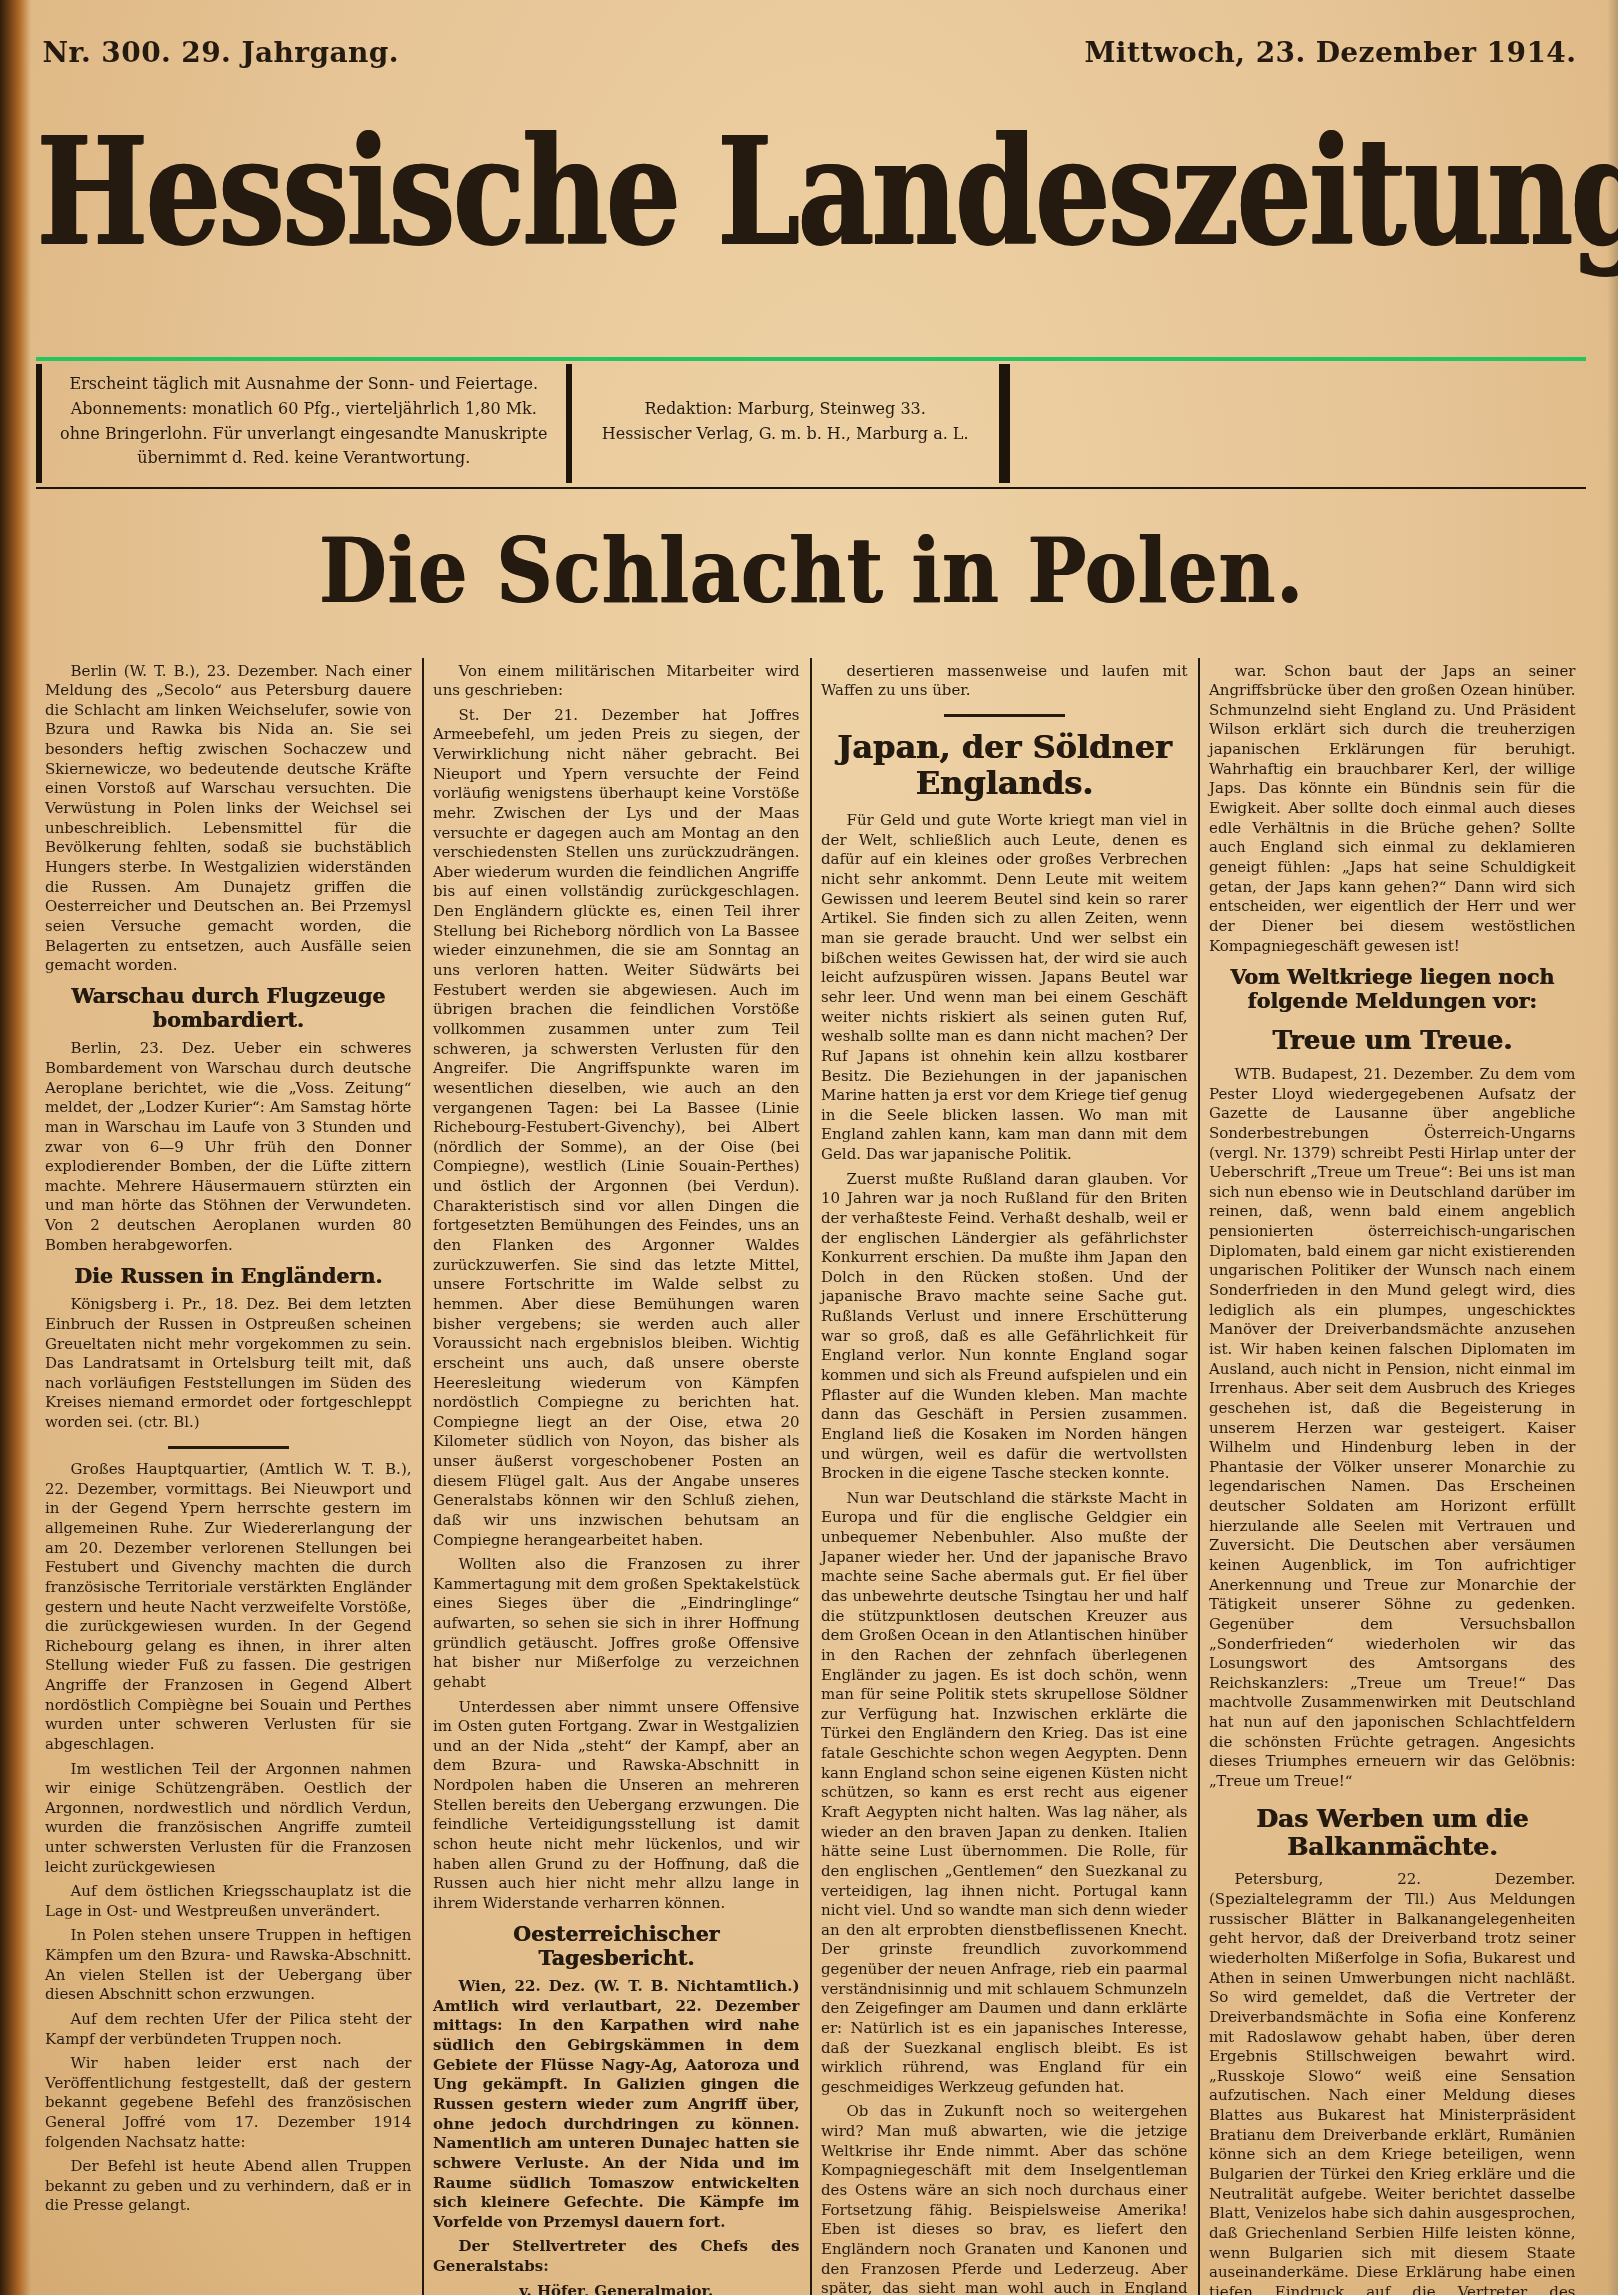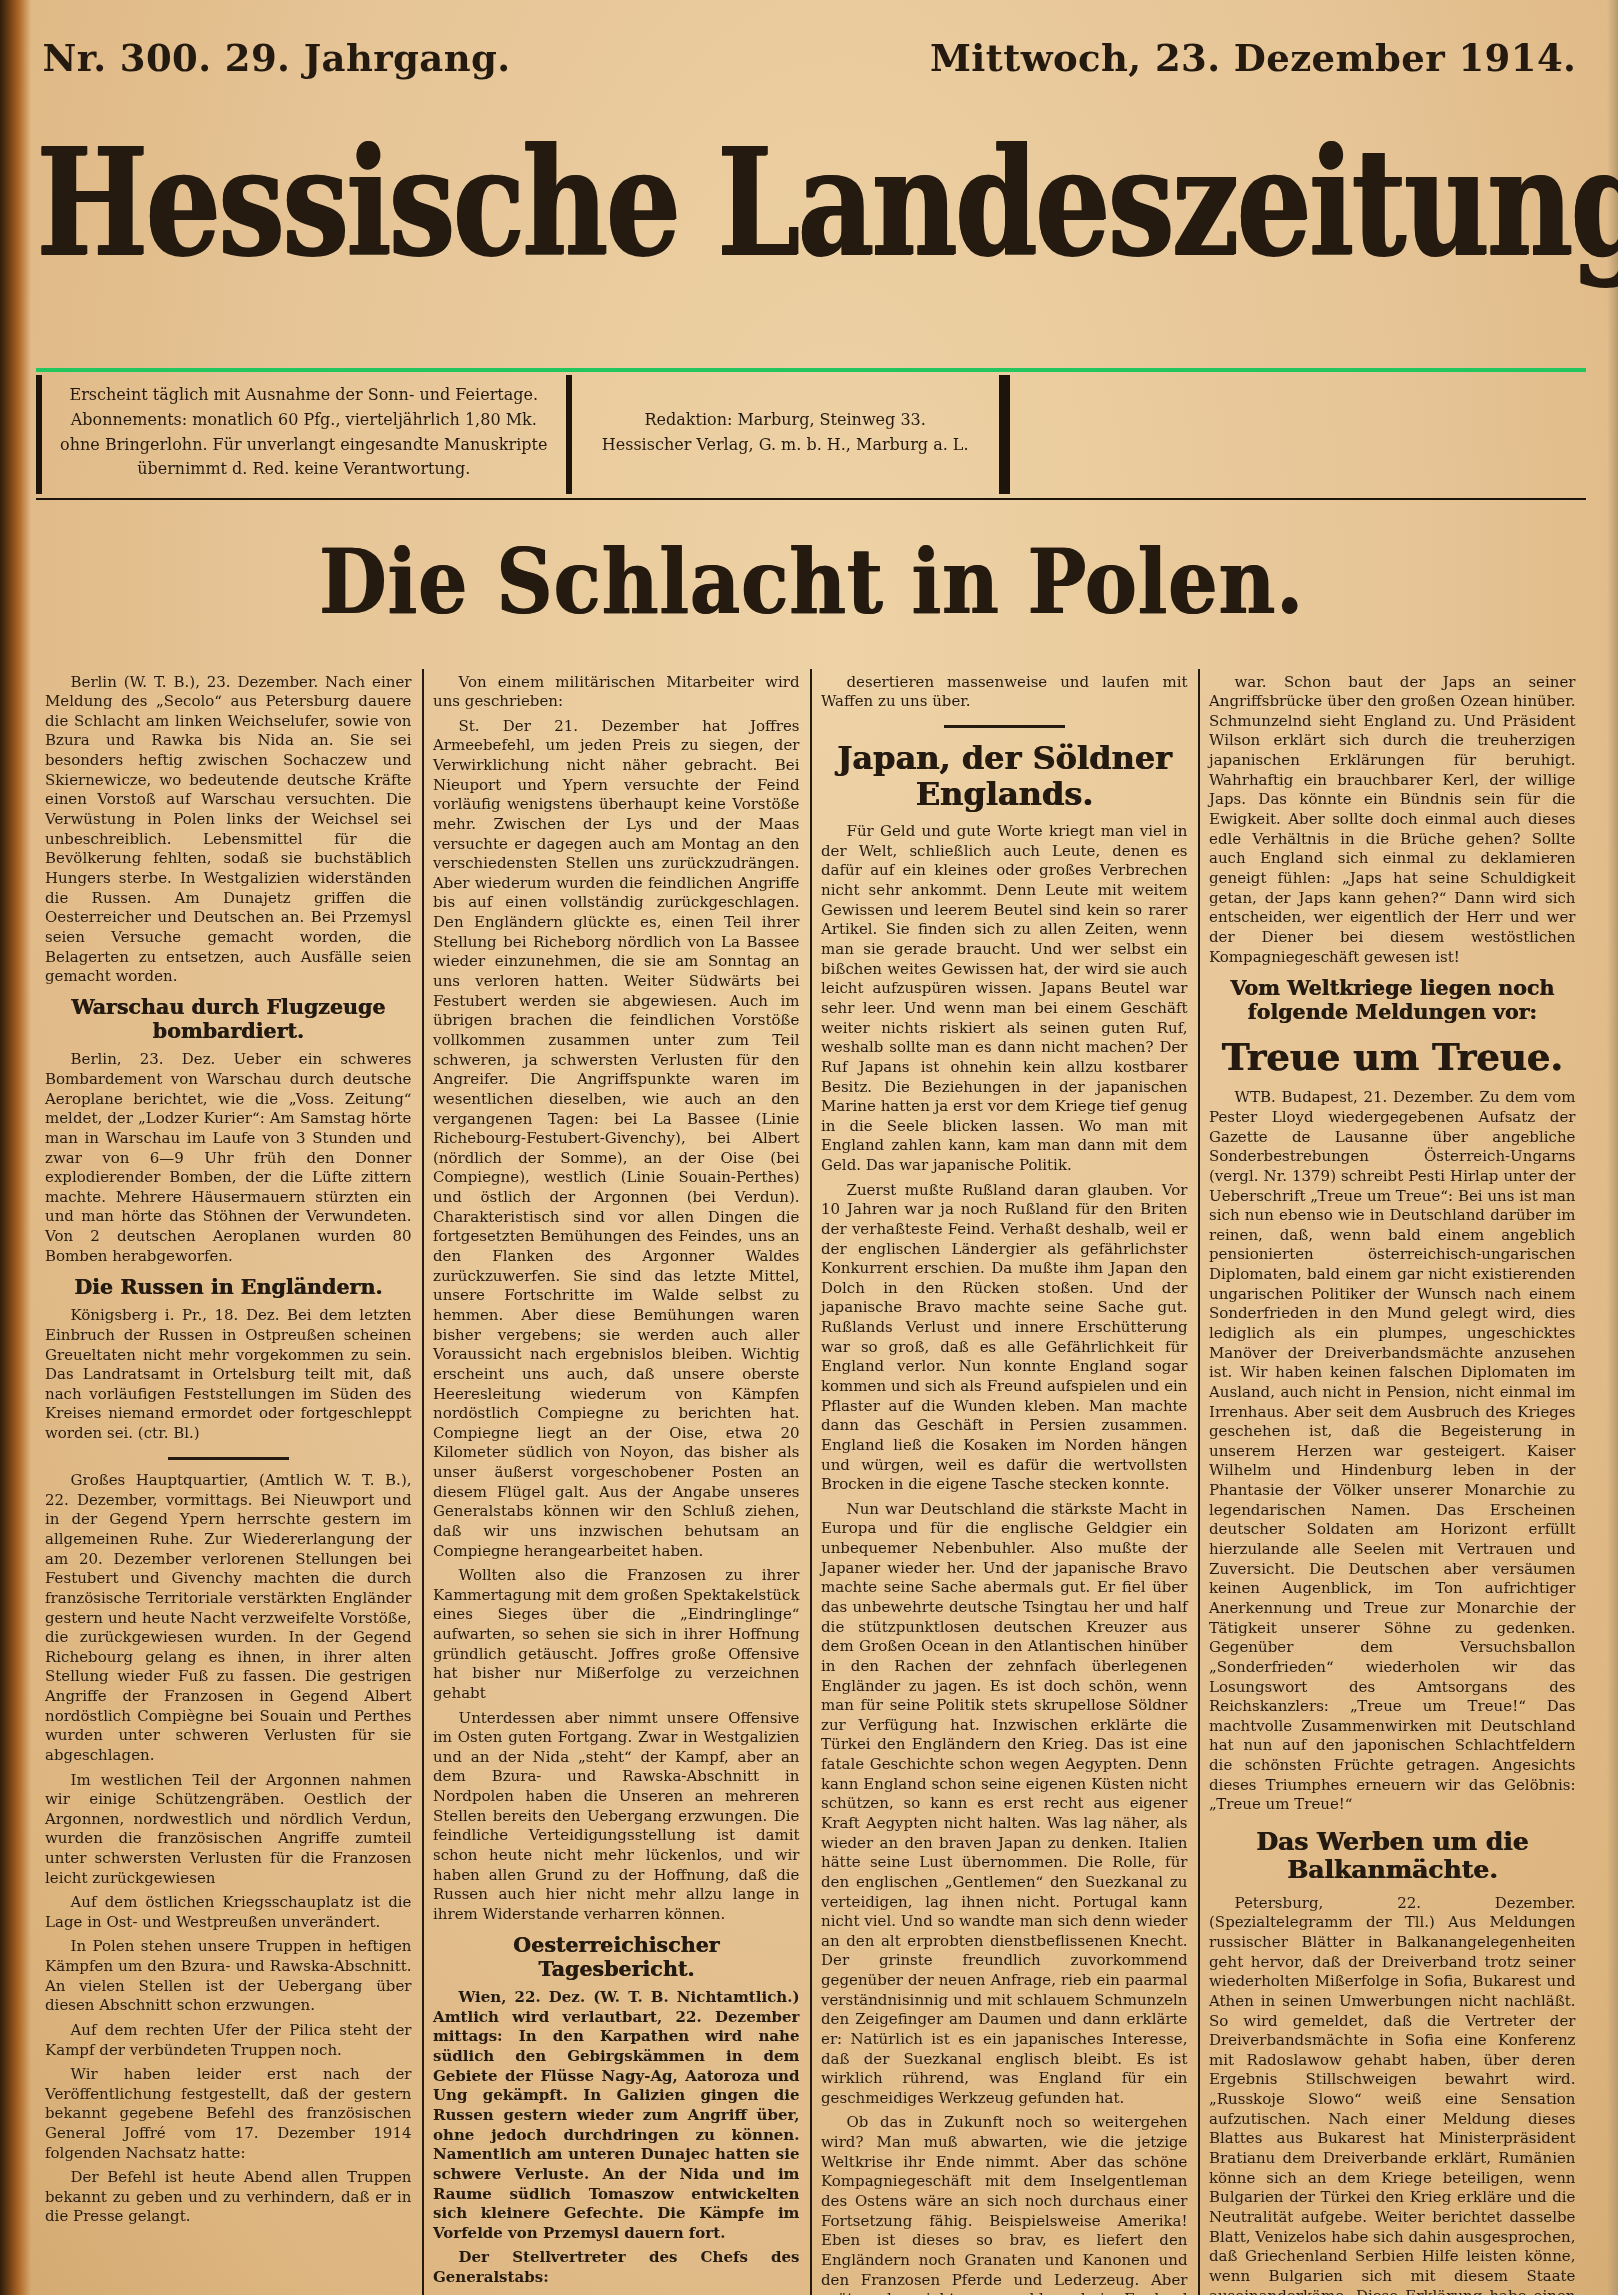--- a/index.html
+++ b/index.html
@@ -8,21 +8,21 @@
     font-family:"DejaVu Serif", serif;color:#241a10;
     background:radial-gradient(ellipse at 52% 28%, #eed3a6 0%, #e6c496 48%, #dcb47e 85%, #d3a970 100%);
   }
   .gutter-left{position:absolute;left:0;top:0;width:31px;height:100%;
     background:linear-gradient(90deg,#2e1c0c 0%,#6f3f16 30%,#b06a28 62%,rgba(176,106,40,0) 100%);}
   .gutter-right{position:absolute;right:0;top:0;width:11.3px;height:100%;
     background:linear-gradient(270deg,#b99a6f 0%,rgba(185,154,111,0) 100%);}
   .sheet{position:absolute;left:36px;top:0;width:1550px;height:2295px;}
 
   .topline{display:flex;justify-content:space-between;align-items:baseline;
-    padding:36px 9.7px 0 6.5px;font-weight:bold;font-size:37px;letter-spacing:0.4px;}
+    padding:36px 9.7px 0 6.5px;font-weight:bold;font-size:28px;letter-spacing:0.4px;}
   .masthead{margin-top:4.9px;text-align:center;font-weight:bold;font-size:118px;
     letter-spacing:-2.4px;line-height:1.6;white-space:nowrap;
     text-shadow:1.6px 0 0 currentColor,0 0.8px 0 currentColor;transform:scaleY(1.25);transform-origin:top center;}
 
   .imprint{margin-top:94px;border-top:4px solid #22c55e;display:flex;align-items:stretch;}
   .imprint .cell{padding:11.3px 14.6px 14.6px;font-size:16px;line-height:1.55;text-align:center;}
   .imprint .bar{width:5.7px;background:#1d140c;margin:3.2px 0;}
   .cell.c1{flex:0 0 495px;}
   .cell.c2{flex:0 0 398px;display:flex;flex-direction:column;justify-content:center;}
   .cell.c3{flex:1;}
@@ -105,21 +105,21 @@
         <div class="divider"></div>
         <div class="h-major">Japan, der Söldner Englands.</div>
         <p>Für Geld und gute Worte kriegt man viel in der Welt, schließlich auch Leute, denen es dafür auf ein kleines oder großes Verbrechen nicht sehr ankommt. Denn Leute mit weitem Gewissen und leerem Beutel sind kein so rarer Artikel. Sie finden sich zu allen Zeiten, wenn man sie gerade braucht. Und wer selbst ein bißchen weites Gewissen hat, der wird sie auch leicht aufzuspüren wissen. Japans Beutel war sehr leer. Und wenn man bei einem Geschäft weiter nichts riskiert als seinen guten Ruf, weshalb sollte man es dann nicht machen? Der Ruf Japans ist ohnehin kein allzu kostbarer Besitz. Die Beziehungen in der japanischen Marine hatten ja erst vor dem Kriege tief genug in die Seele blicken lassen. Wo man mit England zahlen kann, kam man dann mit dem Geld. Das war japanische Politik.</p>
         <p>Zuerst mußte Rußland daran glauben. Vor 10 Jahren war ja noch Rußland für den Briten der verhaßteste Feind. Verhaßt deshalb, weil er der englischen Ländergier als gefährlichster Konkurrent erschien. Da mußte ihm Japan den Dolch in den Rücken stoßen. Und der japanische Bravo machte seine Sache gut. Rußlands Verlust und innere Erschütterung war so groß, daß es alle Gefährlichkeit für England verlor. Nun konnte England sogar kommen und sich als Freund aufspielen und ein Pflaster auf die Wunden kleben. Man machte dann das Geschäft in Persien zusammen. England ließ die Kosaken im Norden hängen und würgen, weil es dafür die wertvollsten Brocken in die eigene Tasche stecken konnte.</p>
         <p>Nun war Deutschland die stärkste Macht in Europa und für die englische Geldgier ein unbequemer Nebenbuhler. Also mußte der Japaner wieder her. Und der japanische Bravo machte seine Sache abermals gut. Er fiel über das unbewehrte deutsche Tsingtau her und half die stützpunktlosen deutschen Kreuzer aus dem Großen Ocean in den Atlantischen hinüber in den Rachen der zehnfach überlegenen Engländer zu jagen. Es ist doch schön, wenn man für seine Politik stets skrupellose Söldner zur Verfügung hat. Inzwischen erklärte die Türkei den Engländern den Krieg. Das ist eine fatale Geschichte schon wegen Aegypten. Denn kann England schon seine eigenen Küsten nicht schützen, so kann es erst recht aus eigener Kraft Aegypten nicht halten. Was lag näher, als wieder an den braven Japan zu denken. Italien hätte seine Lust übernommen. Die Rolle, für den englischen „Gentlemen“ den Suezkanal zu verteidigen, lag ihnen nicht. Portugal kann nicht viel. Und so wandte man sich denn wieder an den alt erprobten dienstbeflissenen Knecht. Der grinste freundlich zuvorkommend gegenüber der neuen Anfrage, rieb ein paarmal verständnisinnig und mit schlauem Schmunzeln den Zeigefinger am Daumen und dann erklärte er: Natürlich ist es ein japanisches Interesse, daß der Suezkanal englisch bleibt. Es ist wirklich rührend, was England für ein geschmeidiges Werkzeug gefunden hat.</p>
         <p>Ob das in Zukunft noch so weitergehen wird? Man muß abwarten, wie die jetzige Weltkrise ihr Ende nimmt. Aber das schöne Kompagniegeschäft mit dem Inselgentleman des Ostens wäre an sich noch durchaus einer Fortsetzung fähig. Beispielsweise Amerika! Eben ist dieses so brav, es liefert den Engländern noch Granaten und Kanonen und den Franzosen Pferde und Lederzeug. Aber später, das sieht man wohl auch in England schon kommen, wirds anders werden. Wenn man keine Granaten und Kanonen mehr braucht, kann man auch nur noch die amerikanische Konkurrenz unangenehm empfinden. Zumal nach Vollendung des Panamakanals, dem England vergeblich Jahrhundertelang</p>
       </div>
     <div class="col">
         <p>war. Schon baut der Japs an seiner Angriffsbrücke über den großen Ozean hinüber. Schmunzelnd sieht England zu. Und Präsident Wilson erklärt sich durch die treuherzigen japanischen Erklärungen für beruhigt. Wahrhaftig ein brauchbarer Kerl, der willige Japs. Das könnte ein Bündnis sein für die Ewigkeit. Aber sollte doch einmal auch dieses edle Verhältnis in die Brüche gehen? Sollte auch England sich einmal zu deklamieren geneigt fühlen: „Japs hat seine Schuldigkeit getan, der Japs kann gehen?“ Dann wird sich entscheiden, wer eigentlich der Herr und wer der Diener bei diesem westöstlichen Kompagniegeschäft gewesen ist!</p>
         <div class="h-minor">Vom Weltkriege liegen noch folgende Meldungen vor:</div>
-        <div class="h-major" style="font-size: 37px;">Treue um Treue.</div>
+        <div class="h-major" style="font-size: 26px;">Treue um Treue.</div>
         <p>WTB. Budapest, 21. Dezember. Zu dem vom Pester Lloyd wiedergegebenen Aufsatz der Gazette de Lausanne über angebliche Sonderbestrebungen Österreich-Ungarns (vergl. Nr. 1379) schreibt Pesti Hirlap unter der Ueberschrift „Treue um Treue“: Bei uns ist man sich nun ebenso wie in Deutschland darüber im reinen, daß, wenn bald einem angeblich pensionierten österreichisch-ungarischen Diplomaten, bald einem gar nicht existierenden ungarischen Politiker der Wunsch nach einem Sonderfrieden in den Mund gelegt wird, dies lediglich als ein plumpes, ungeschicktes Manöver der Dreiverbandsmächte anzusehen ist. Wir haben keinen falschen Diplomaten im Ausland, auch nicht in Pension, nicht einmal im Irrenhaus. Aber seit dem Ausbruch des Krieges geschehen ist, daß die Begeisterung in unserem Herzen war gesteigert. Kaiser Wilhelm und Hindenburg leben in der Phantasie der Völker unserer Monarchie zu legendarischen Namen. Das Erscheinen deutscher Soldaten am Horizont erfüllt hierzulande alle Seelen mit Vertrauen und Zuversicht. Die Deutschen aber versäumen keinen Augenblick, im Ton aufrichtiger Anerkennung und Treue zur Monarchie der Tätigkeit unserer Söhne zu gedenken. Gegenüber dem Versuchsballon „Sonderfrieden“ wiederholen wir das Losungswort des Amtsorgans des Reichskanzlers: „Treue um Treue!“ Das machtvolle Zusammenwirken mit Deutschland hat nun auf den japonischen Schlachtfeldern die schönsten Früchte getragen. Angesichts dieses Triumphes erneuern wir das Gelöbnis: „Treue um Treue!“</p>
         <div class="h-major" style="font-size: 25px;">Das Werben um die Balkanmächte.</div>
         <p>Petersburg, 22. Dezember. (Spezialtelegramm der Tll.) Aus Meldungen russischer Blätter in Balkanangelegenheiten geht hervor, daß der Dreiverband trotz seiner wiederholten Mißerfolge in Sofia, Bukarest und Athen in seinen Umwerbungen nicht nachläßt. So wird gemeldet, daß die Vertreter der Dreiverbandsmächte in Sofia eine Konferenz mit Radoslawow gehabt haben, über deren Ergebnis Stillschweigen bewahrt wird. „Russkoje Slowo“ weiß eine Sensation aufzutischen. Nach einer Meldung dieses Blattes aus Bukarest hat Ministerpräsident Bratianu dem Dreiverbande erklärt, Rumänien könne sich an dem Kriege beteiligen, wenn Bulgarien der Türkei den Krieg erkläre und die Neutralität aufgebe. Weiter berichtet dasselbe Blatt, Venizelos habe sich dahin ausgesprochen, daß Griechenland Serbien Hilfe leisten könne, wenn Bulgarien sich mit diesem Staate auseinanderkäme. Diese Erklärung habe einen tiefen Eindruck auf die Vertreter des Dreiverbandes hervorgerufen. Wie eine interessierte Nachricht zufolge hat das „Utro Ressii“ aufzunehmen. Das Blatt läßt sich aus Sofia melden, Rumänien und Österreich-Ungarn hätten der bulgarischen Regierung den Vorschlag gemacht, Mazedonien zu besetzen, wodurch auch Griechenland interessiert würde, so daß zwei mögliche Gegner der Türkei aus dem Spiele kämen. Man habe in dieser Angelegenheit jedoch in Sofia noch keinen Entschluß gefaßt.</p>
       </div>
   </div>
 
 </div>
 
 
 </body></html>

